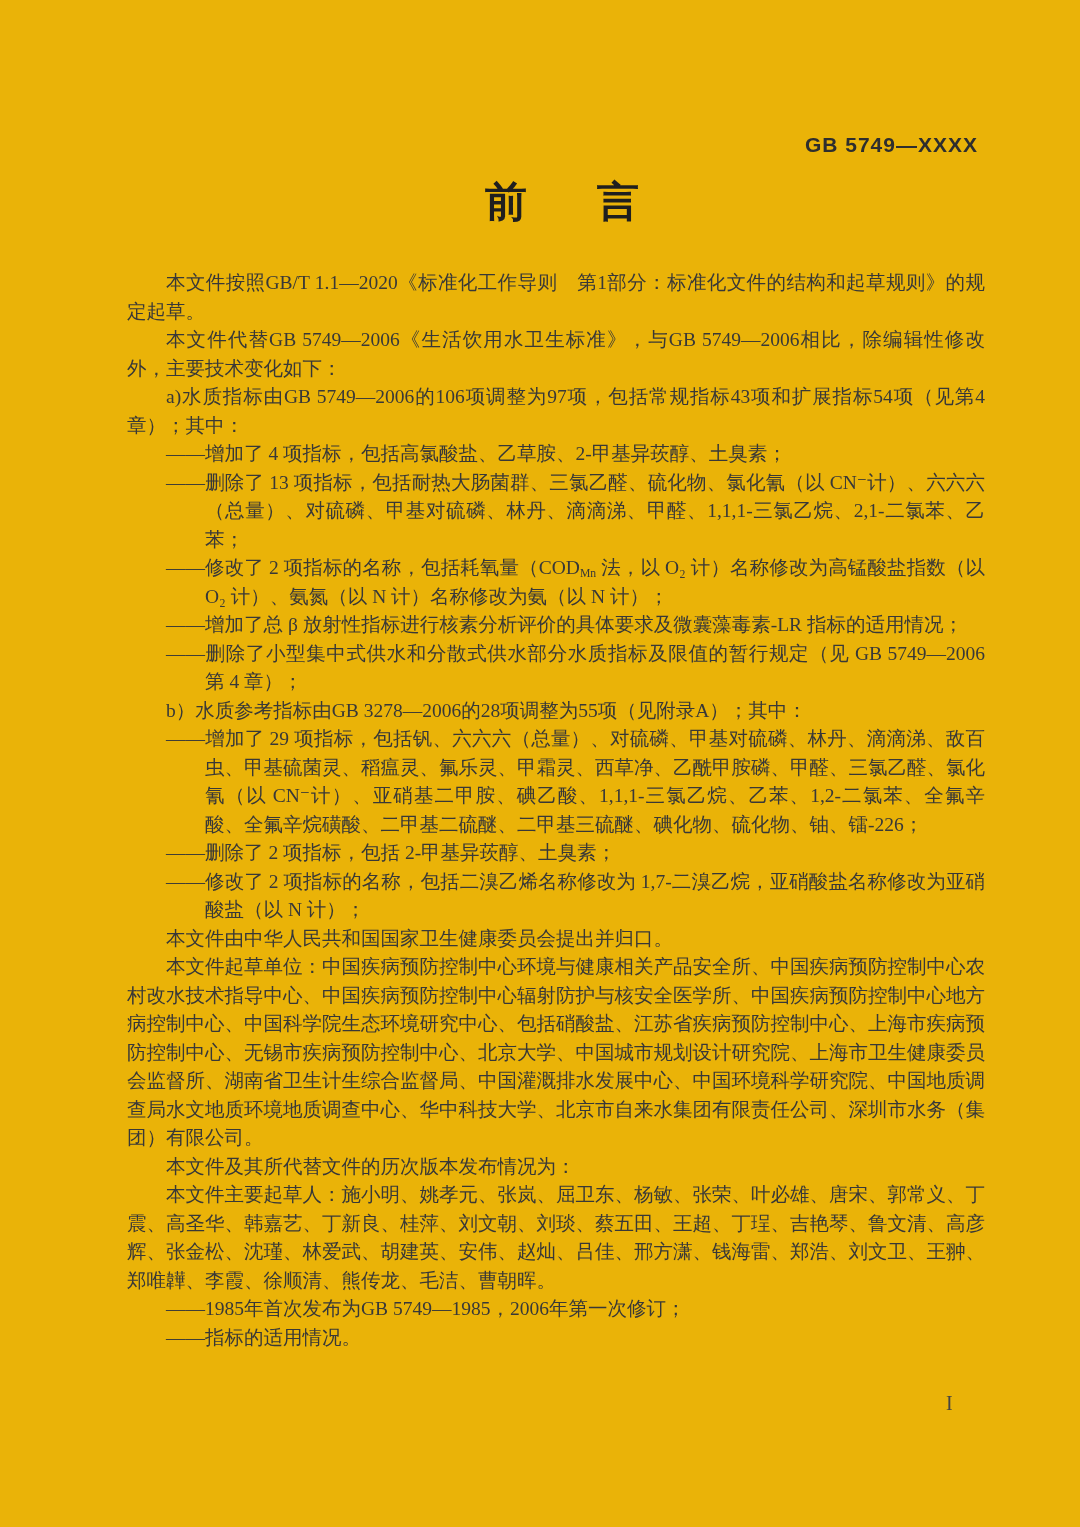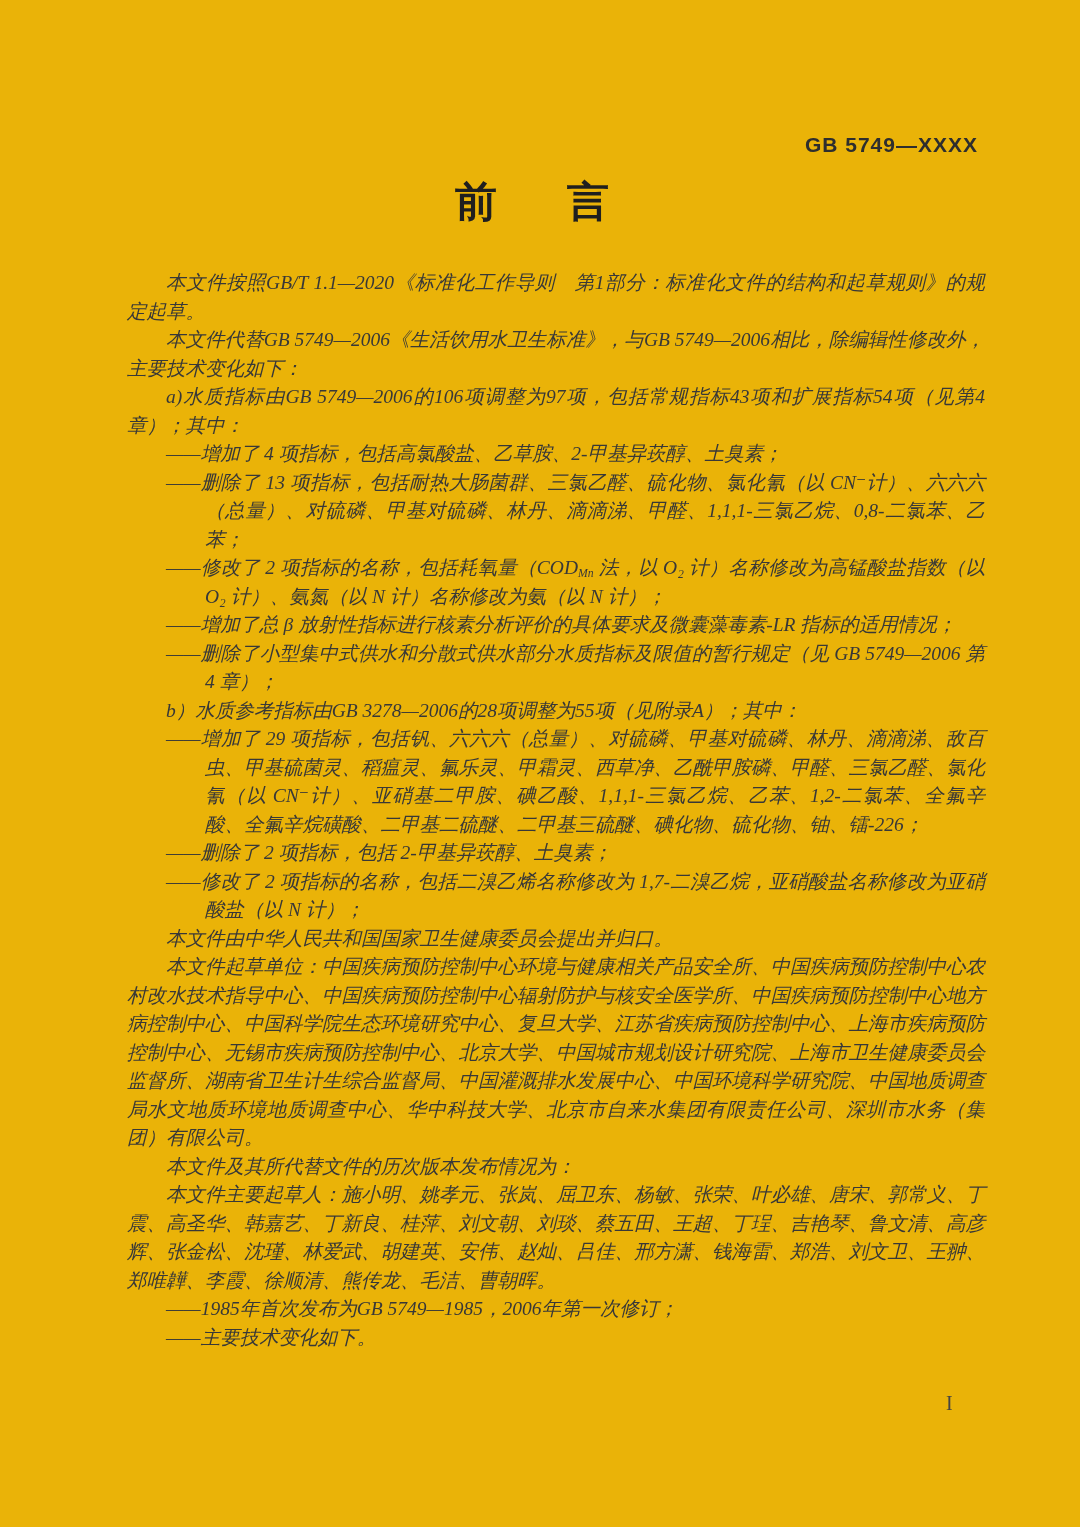--- a/index.html
+++ b/index.html
@@ -22,40 +22,40 @@
     right: 102px;
     font-family: "Liberation Sans", "DejaVu Sans", sans-serif;
     font-size: 21px;
     font-weight: 700;
     letter-spacing: 1px;
     color: #2e2e2e;
   }
   .title {
     position: absolute;
     top: 174px;
-    left: 110px;
+    left: 140px;
     width: 858px;
     text-align: center;
     font-family: "Liberation Sans", "DejaVu Sans", sans-serif;
     font-size: 42px;
     font-weight: 700;
     letter-spacing: 14px;
     color: #1f1f1f;
     white-space: nowrap;
   }
   .content {
     position: absolute;
     top: 269px;
     left: 127px;
     width: 858px;
     font-size: 19.5px;
     line-height: 28.5px;
     text-align: justify;
   }
-  .content p { margin: 0; font-style: italic; }
+  .content p { margin: 0; }
   p.para {
     text-indent: 2em;
   }
   p.dash {
     padding-left: 78px;
     text-indent: -39px;
   }
   sub.sub {
     font-size: 0.6em;
     vertical-align: -0.25em;
@@ -74,30 +74,30 @@
 
 <div class="page">
   <div class="doc-code">GB 5749—XXXX</div>
   <div class="title">前　言</div>
 
   <div class="content">
     <p class="para">本文件按照GB/T 1.1—2020《标准化工作导则　第1部分：标准化文件的结构和起草规则》的规定起草。</p>
     <p class="para">本文件代替GB 5749—2006《生活饮用水卫生标准》，与GB 5749—2006相比，除编辑性修改外，主要技术变化如下：</p>
     <p class="para">a)水质指标由GB 5749—2006的106项调整为97项，包括常规指标43项和扩展指标54项（见第4章）；其中：</p>
     <p class="dash">——增加了 4 项指标，包括高氯酸盐、乙草胺、2-甲基异莰醇、土臭素；</p>
-    <p class="dash">——删除了 13 项指标，包括耐热大肠菌群、三氯乙醛、硫化物、氯化氰（以 CN⁻计）、六六六（总量）、对硫磷、甲基对硫磷、林丹、滴滴涕、甲醛、1,1,1-三氯乙烷、0,8-二氯苯、乙苯；</p>
+    <p class="dash">——删除了 13 项指标，包括耐热大肠菌群、三氯乙醛、硫化物、氯化氰（以 CN⁻计）、六六六（总量）、对硫磷、甲基对硫磷、林丹、滴滴涕、甲醛、1,1,1-三氯乙烷、2,1-二氯苯、乙苯；</p>
     <p class="dash"><span>——修改了 2 项指标的名称，包括耗氧量（COD</span><sub class="sub">Mn</sub><span> 法，以 O₂ 计）名称修改为高锰酸盐指数（以 O₂ 计）、氨氮（以 N 计）名称修改为氨（以 N 计）；</span></p>
     <p class="dash">——增加了总 β 放射性指标进行核素分析评价的具体要求及微囊藻毒素-LR 指标的适用情况；</p>
     <p class="dash">——删除了小型集中式供水和分散式供水部分水质指标及限值的暂行规定（见 GB 5749—2006 第 4 章）；</p>
     <p class="para">b）水质参考指标由GB 3278—2006的28项调整为55项（见附录A）；其中：</p>
     <p class="dash">——增加了 29 项指标，包括钒、六六六（总量）、对硫磷、甲基对硫磷、林丹、滴滴涕、敌百虫、甲基硫菌灵、稻瘟灵、氟乐灵、甲霜灵、西草净、乙酰甲胺磷、甲醛、三氯乙醛、氯化氰（以 CN⁻计）、亚硝基二甲胺、碘乙酸、1,1,1-三氯乙烷、乙苯、1,2-二氯苯、全氟辛酸、全氟辛烷磺酸、二甲基二硫醚、二甲基三硫醚、碘化物、硫化物、铀、镭-226；</p>
     <p class="dash">——删除了 2 项指标，包括 2-甲基异莰醇、土臭素；</p>
     <p class="dash">——修改了 2 项指标的名称，包括二溴乙烯名称修改为 1,7-二溴乙烷，亚硝酸盐名称修改为亚硝酸盐（以 N 计）；</p>
     <p class="para">本文件由中华人民共和国国家卫生健康委员会提出并归口。</p>
-    <p class="para">本文件起草单位：中国疾病预防控制中心环境与健康相关产品安全所、中国疾病预防控制中心农村改水技术指导中心、中国疾病预防控制中心辐射防护与核安全医学所、中国疾病预防控制中心地方病控制中心、中国科学院生态环境研究中心、复旦大学、江苏省疾病预防控制中心、上海市疾病预防控制中心、无锡市疾病预防控制中心、北京大学、中国城市规划设计研究院、上海市卫生健康委员会监督所、湖南省卫生计生综合监督局、中国灌溉排水发展中心、中国环境科学研究院、中国地质调查局水文地质环境地质调查中心、华中科技大学、北京市自来水集团有限责任公司、深圳市水务（集团）有限公司。</p>
+    <p class="para">本文件起草单位：中国疾病预防控制中心环境与健康相关产品安全所、中国疾病预防控制中心农村改水技术指导中心、中国疾病预防控制中心辐射防护与核安全医学所、中国疾病预防控制中心地方病控制中心、中国科学院生态环境研究中心、包括硝酸盐、江苏省疾病预防控制中心、上海市疾病预防控制中心、无锡市疾病预防控制中心、北京大学、中国城市规划设计研究院、上海市卫生健康委员会监督所、湖南省卫生计生综合监督局、中国灌溉排水发展中心、中国环境科学研究院、中国地质调查局水文地质环境地质调查中心、华中科技大学、北京市自来水集团有限责任公司、深圳市水务（集团）有限公司。</p>
     <p class="para">本文件及其所代替文件的历次版本发布情况为：</p>
     <p class="para">本文件主要起草人：施小明、姚孝元、张岚、屈卫东、杨敏、张荣、叶必雄、唐宋、郭常义、丁震、高圣华、韩嘉艺、丁新良、桂萍、刘文朝、刘琰、蔡五田、王超、丁珵、吉艳琴、鲁文清、高彦辉、张金松、沈瑾、林爱武、胡建英、安伟、赵灿、吕佳、邢方潇、钱海雷、郑浩、刘文卫、王翀、郑唯韡、李霞、徐顺清、熊传龙、毛洁、曹朝晖。</p>
     <p class="dash">——1985年首次发布为GB 5749—1985，2006年第一次修订；</p>
-    <p class="dash">——主要技术变化如下。</p>
+    <p class="dash">——指标的适用情况。</p>
   </div>
 
   <div class="page-num">I</div>
 </div>
 
 </body></html>

